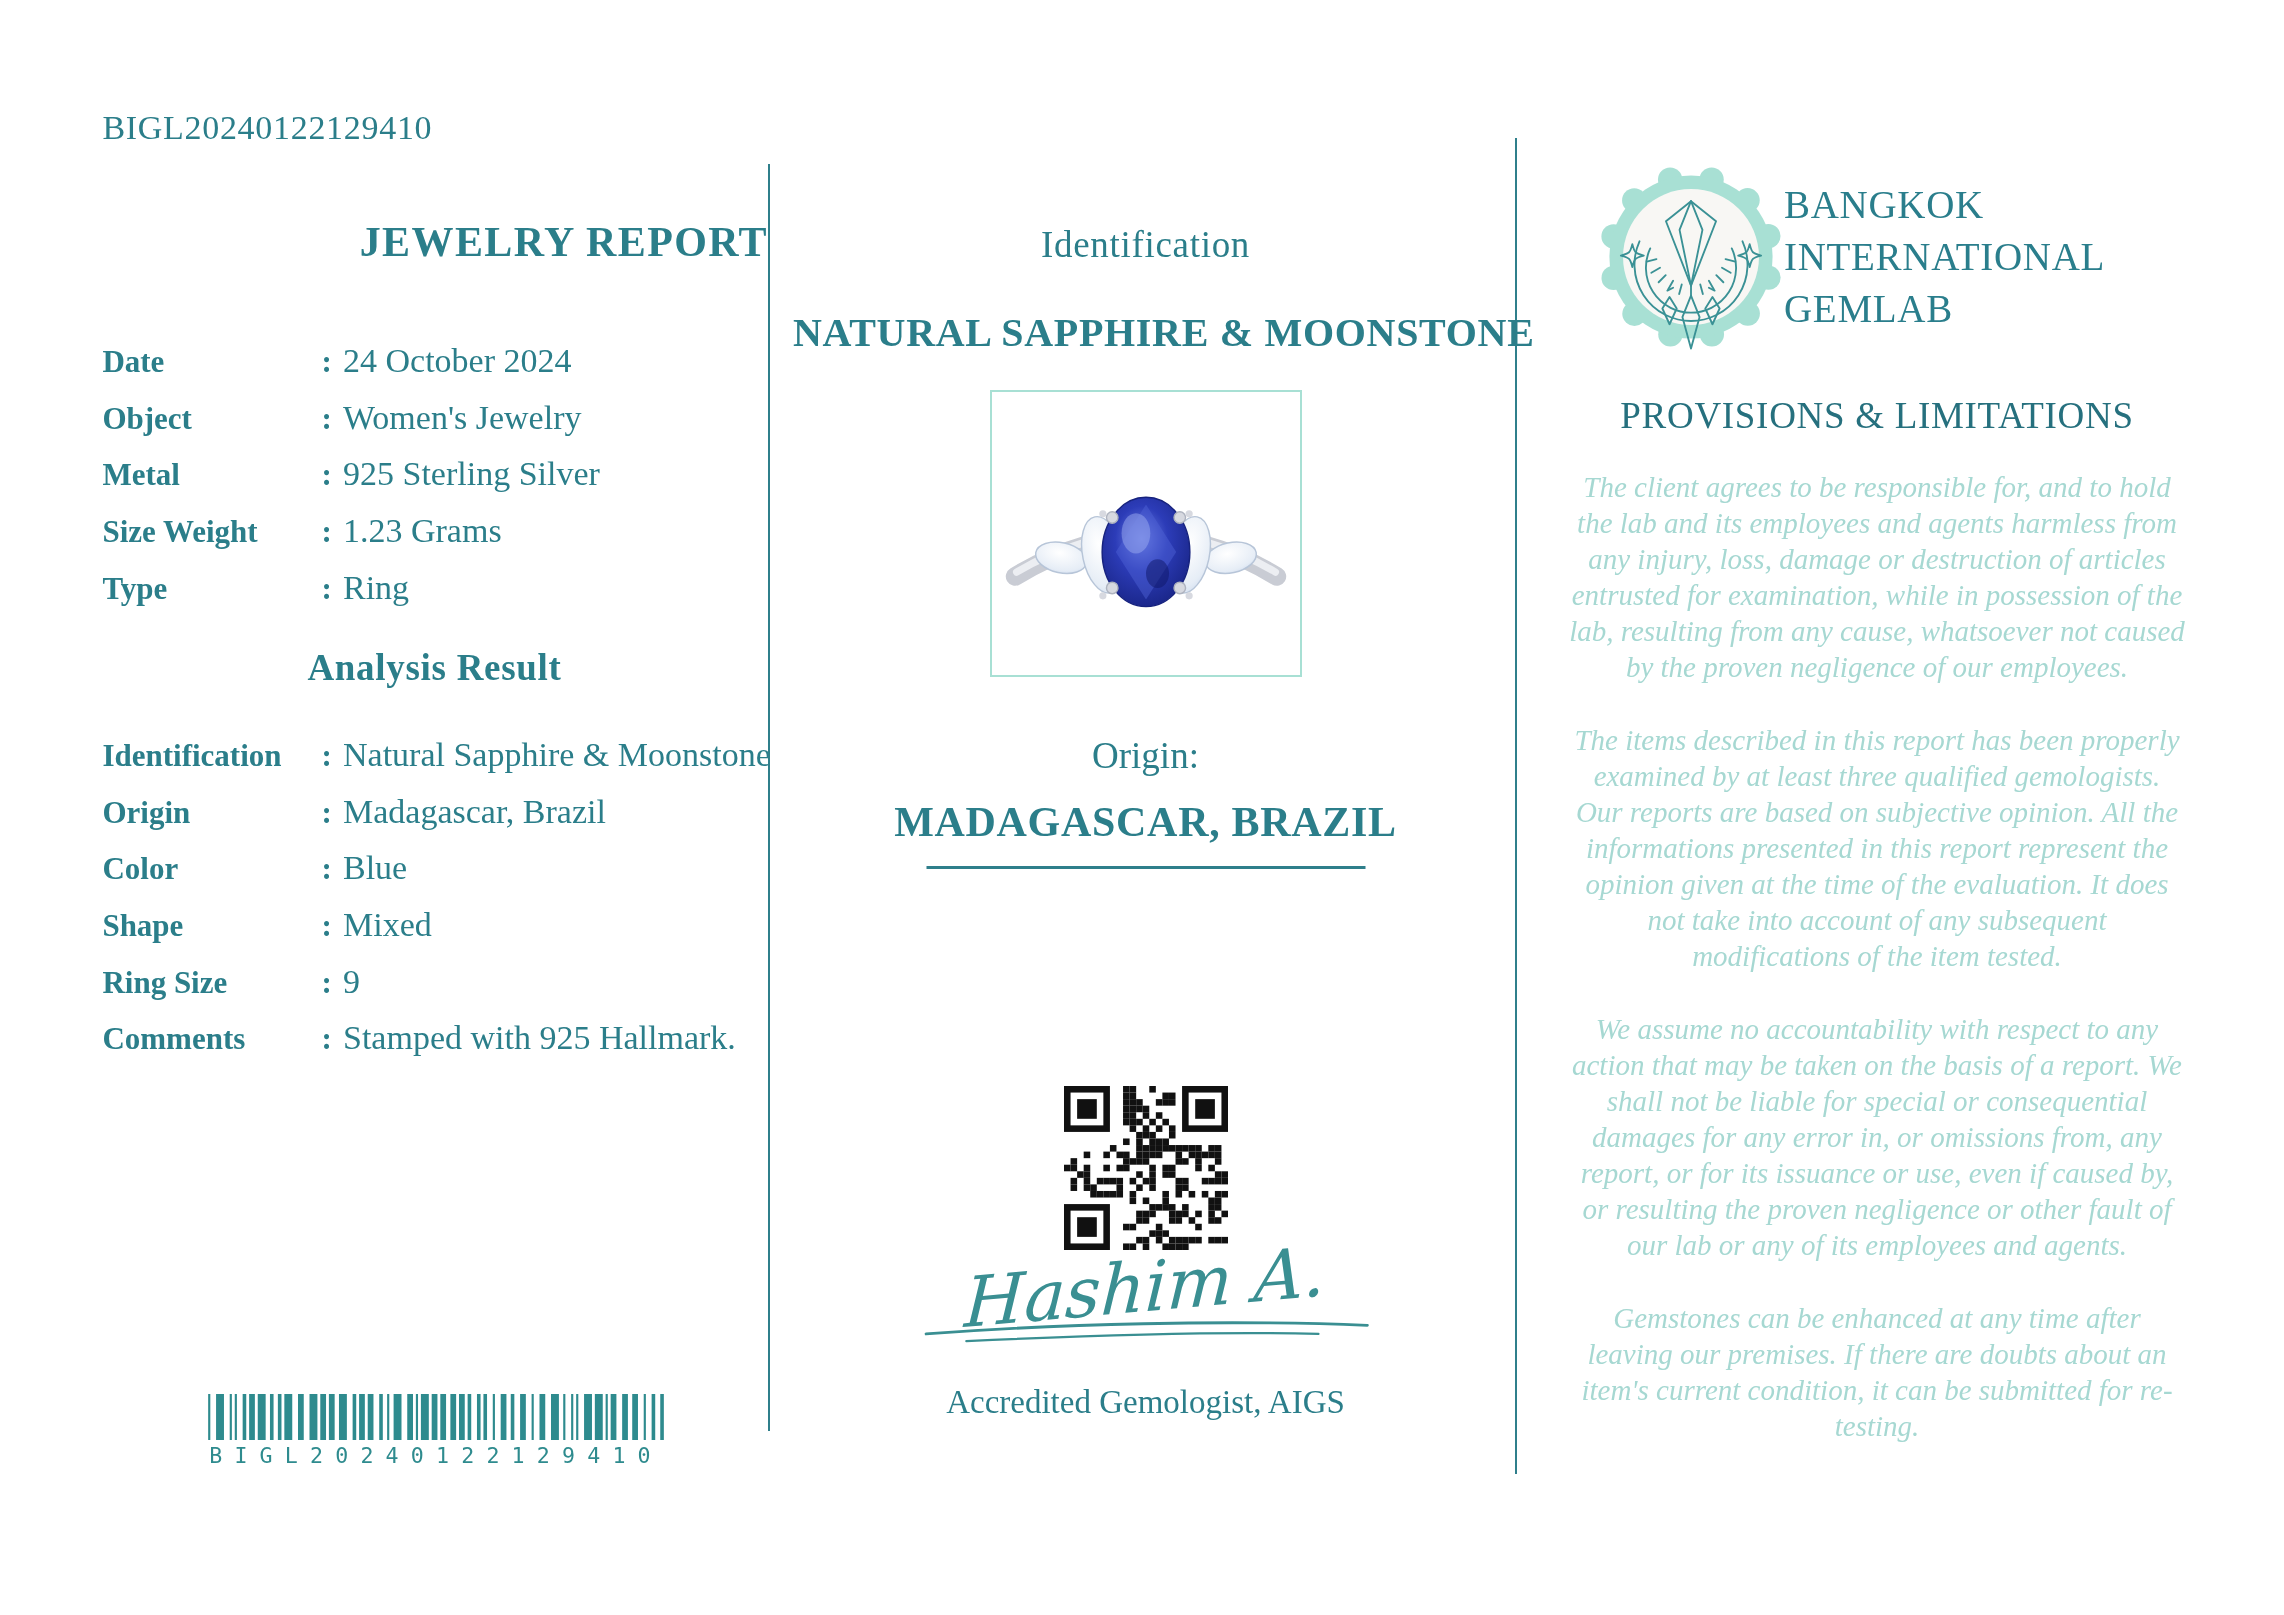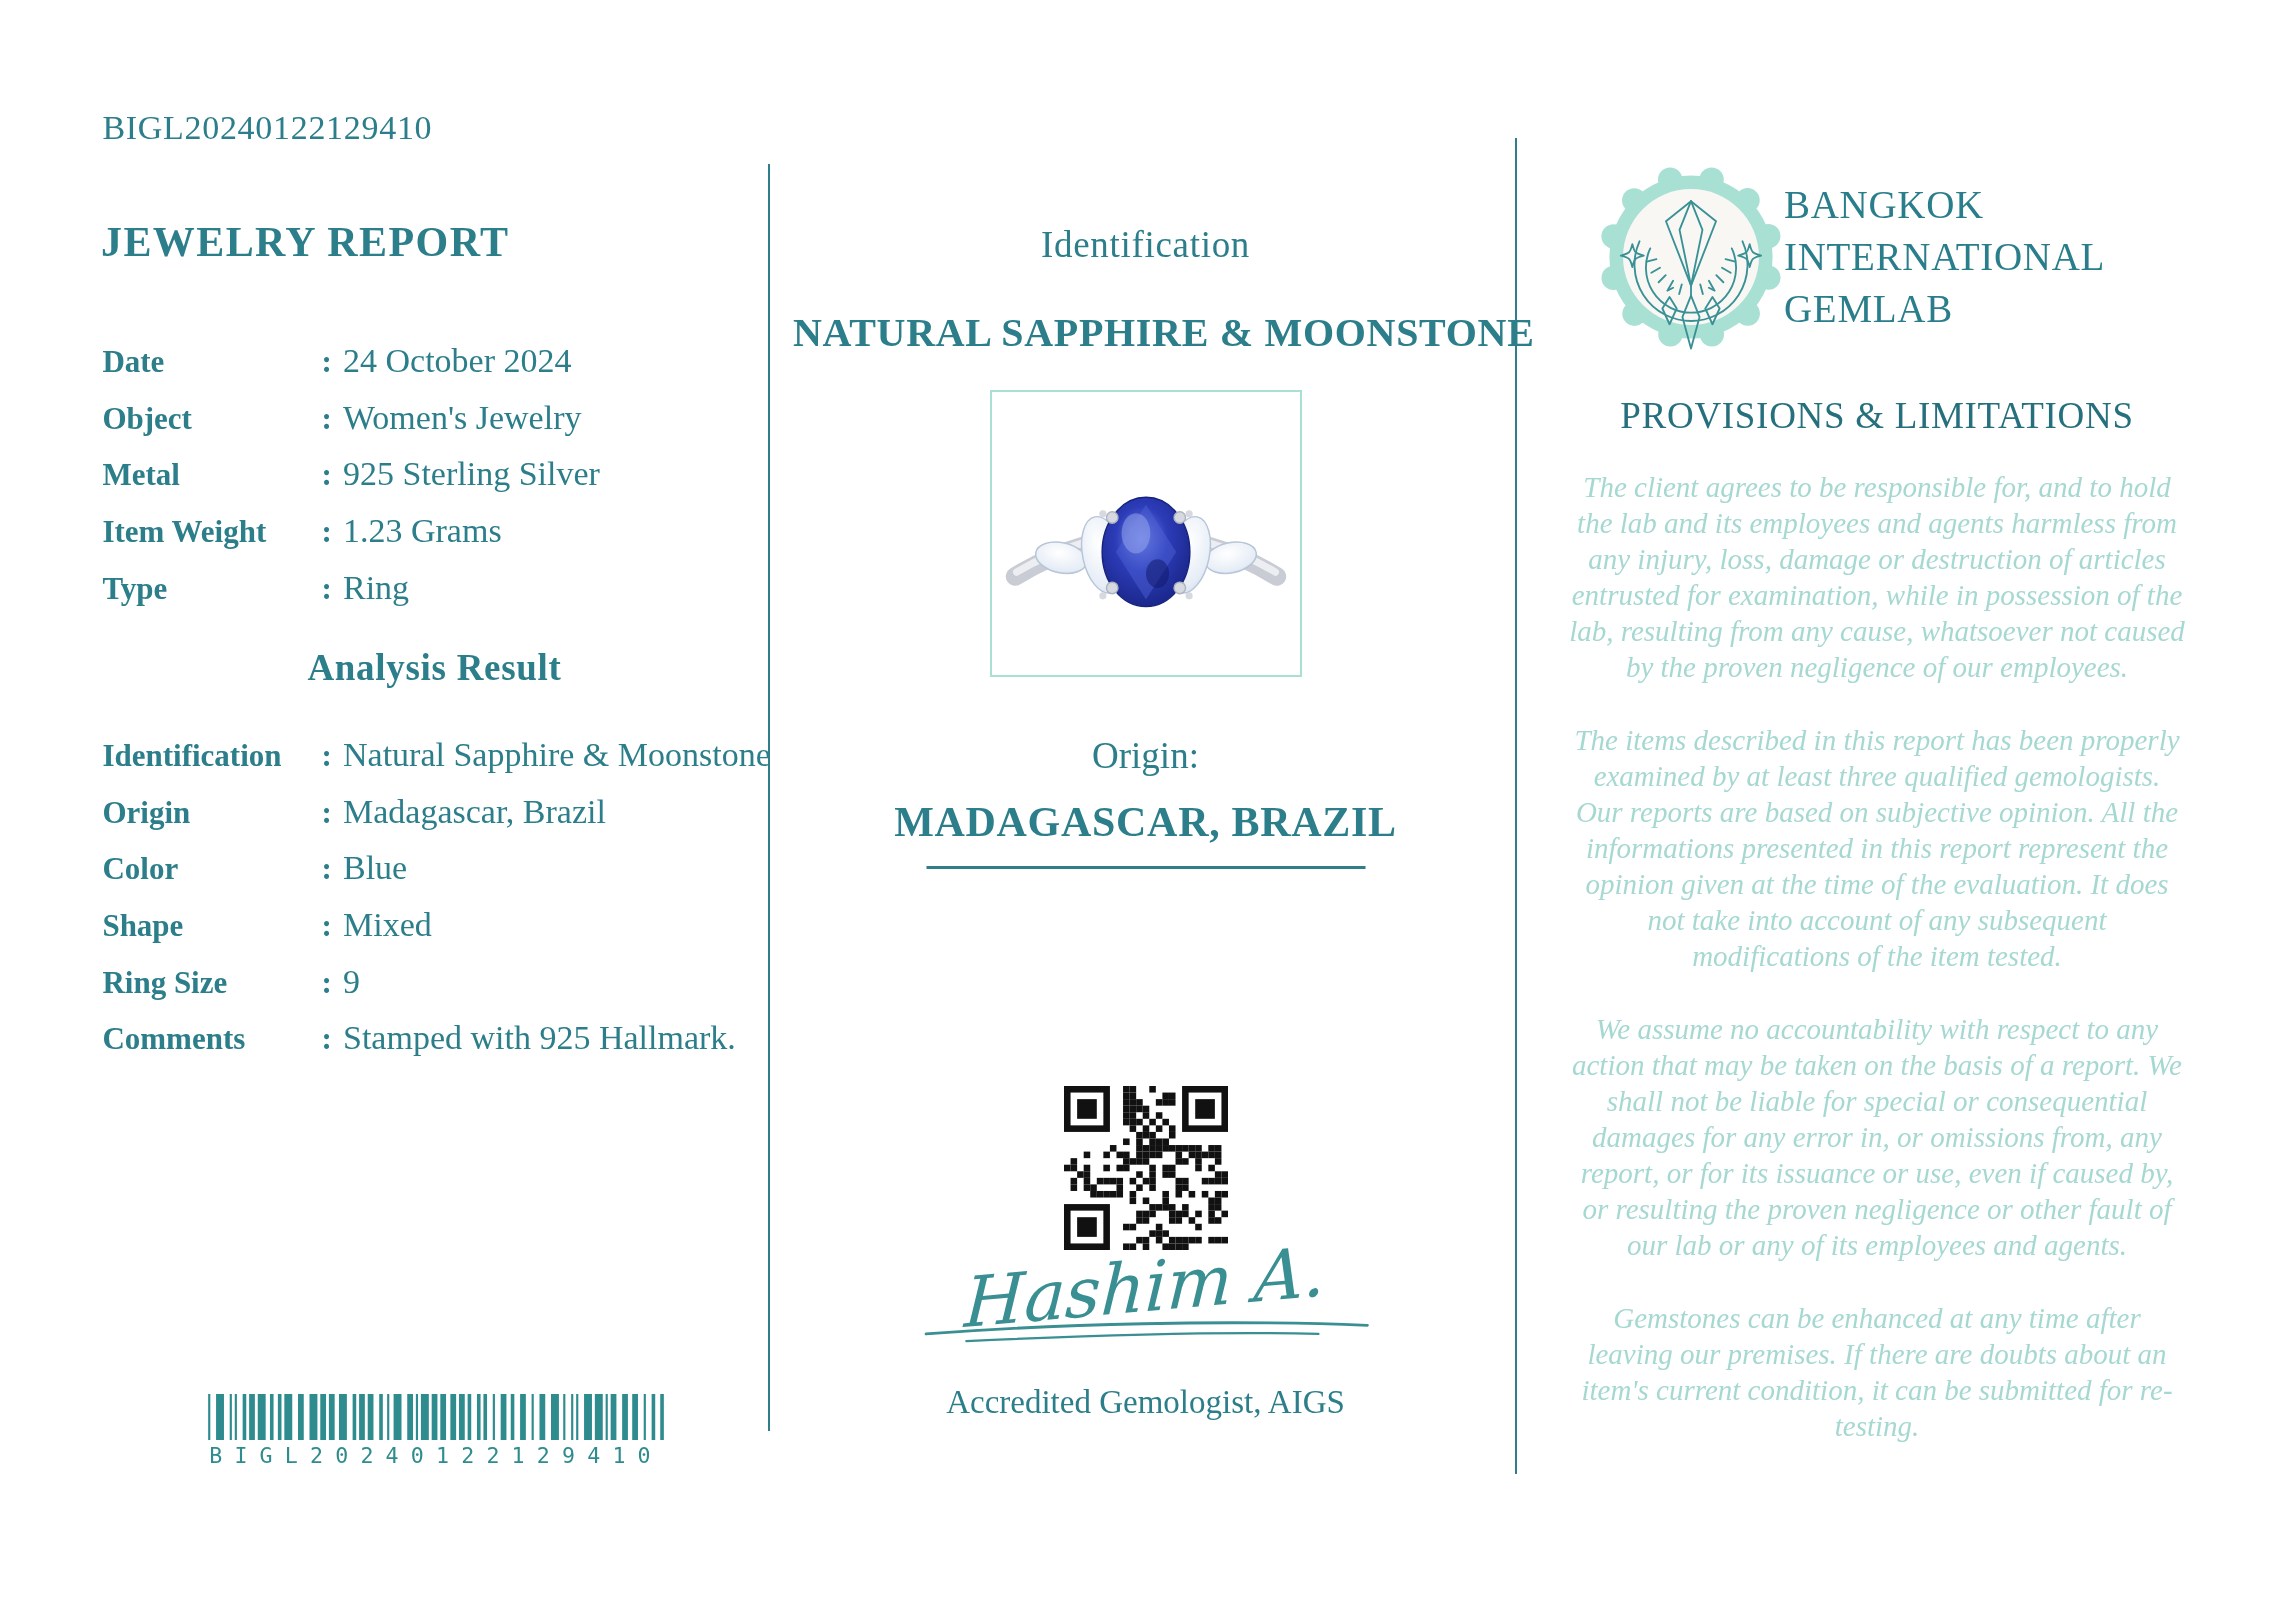--- a/index.html
+++ b/index.html
@@ -5,21 +5,21 @@
   html,body{margin:0;padding:0;background:#ffffff;}
   .page{position:relative;width:2284px;height:1496px;background:#ffffff;overflow:hidden;
         font-family:"Liberation Serif","DejaVu Serif",serif;color:#2b7e8a;text-decoration:underline;}
   .vline{position:absolute;width:2.2px;background:#2f7f8b;}
   #divider1{left:768px;top:164px;height:1267px;}
   #divider2{left:1515px;top:138px;height:1336px;}
 
   
   .col-left{position:absolute;left:101px;top:0;width:667px;height:1546px;overflow:hidden;}
   .report-number{position:absolute;top:109px;left:1.4px;font-size:34px;letter-spacing:0.7px;}
-  .jr-title{position:absolute;top:218px;width:100%;text-align:left;font-size:42px;font-weight:bold;letter-spacing:1.4px;}
+  .jr-title{position:absolute;top:218px;width:100%;text-align:right;font-size:42px;font-weight:bold;letter-spacing:1.4px;}
   .fields{position:absolute;top:342px;left:1.4px;right:0;}
   .fields2{position:absolute;top:736px;left:1.4px;right:0;}
   .frow{display:grid;grid-template-columns:219px 21.6px auto;align-items:baseline;margin-bottom:18.7px;}
   .frow .lbl{font-weight:bold;font-size:31px;}
   .frow .col{font-weight:bold;font-size:31px;}
   .frow .val{font-size:34px;white-space:nowrap;}
   .analysis-title{position:absolute;top:646px;width:100%;text-align:center;font-size:37px;font-weight:bold;letter-spacing:0.7px;}
   .barcode-wrap{position:absolute;left:107px;top:1394px;width:456px;text-align:center;}
   .barcode-text{margin-top:1.4px;font-family:"DejaVu Sans Mono","Liberation Mono",monospace;
                 font-size:21.6px;color:#2e8b8e;letter-spacing:12.2px;white-space:nowrap;}
@@ -72,21 +72,21 @@
         <span class="lbl">Object</span>
         <span class="col">:</span>
         <span class="val">Women's Jewelry</span>
       </div>
       <div class="frow">
         <span class="lbl">Metal</span>
         <span class="col">:</span>
         <span class="val">925 Sterling Silver</span>
       </div>
       <div class="frow">
-        <span class="lbl">Item Weight</span>
+        <span class="lbl">Size Weight</span>
         <span class="col">:</span>
         <span class="val">1.23 Grams</span>
       </div>
       <div class="frow">
         <span class="lbl">Type</span>
         <span class="col">:</span>
         <span class="val">Ring</span>
       </div>
     </div>
 

